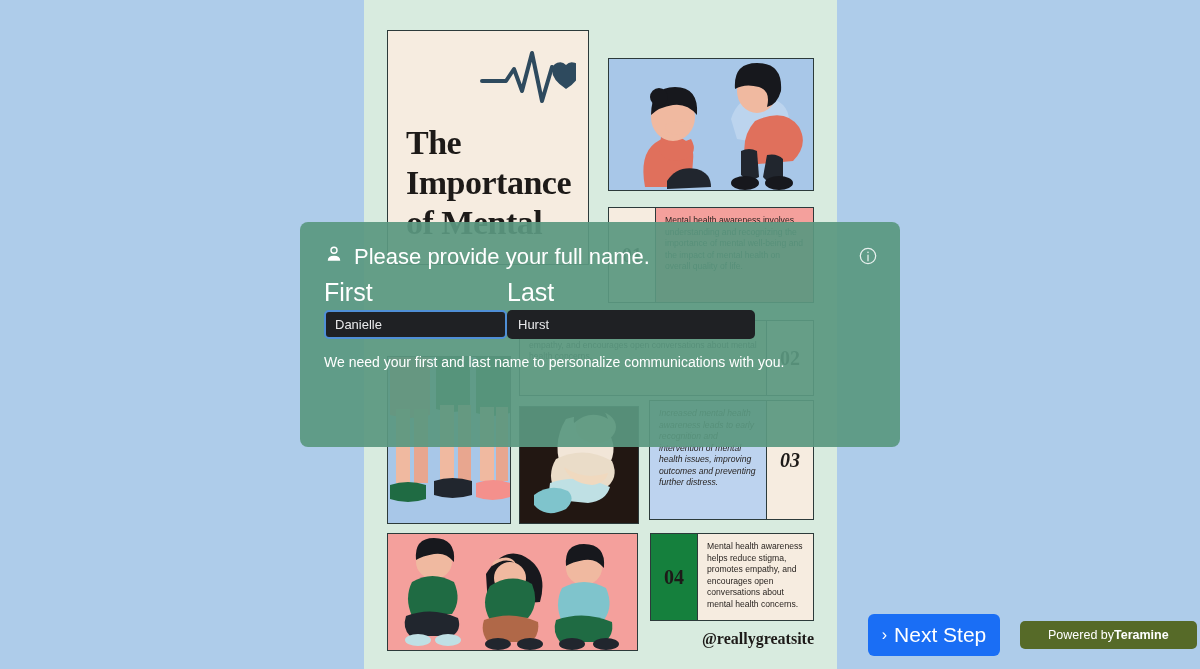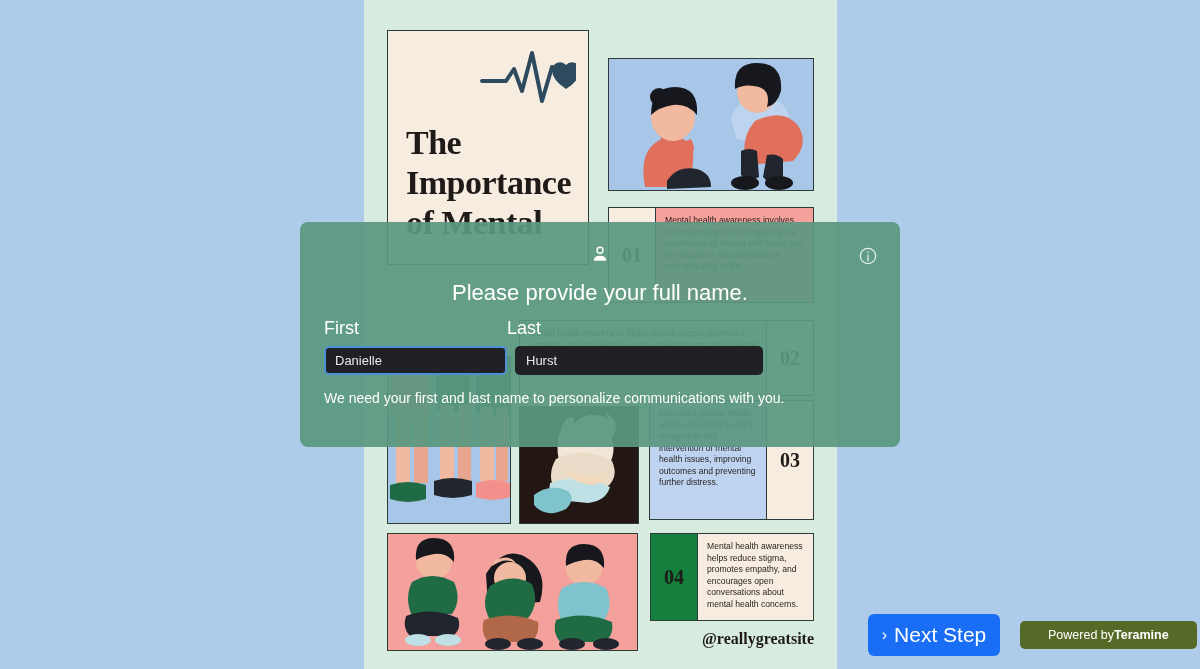--- a/index.html
+++ b/index.html
@@ -89,21 +89,21 @@
     font-size: 8.6px;
     line-height: 11.5px;
     color: #241f1c;
     font-family: "Liberation Sans", sans-serif;
   }
   .fact-01 { left: 244px; top: 207px; width: 206px; height: 96px; }
   .fact-01 .fact-body { background: #f4a09c; }
   .fact-02 { left: 155px; top: 320px; width: 295px; height: 76px; flex-direction: row-reverse; }
   .fact-02 .fact-num { border-right: none; border-left: 1px solid #2c3a3a; }
   .fact-02 .fact-body { background: #d9e4c4; }
-  .fact-03 { left: 285px; top: 400px; width: 165px; height: 120px; flex-direction: row-reverse; }
+  .fact-03 { left: 285px; top: 400px; width: 165px; height: 120px; flex-direction: row-reverse; font-style: italic; }
   .fact-03 .fact-num { border-right: none; border-left: 1px solid #2c3a3a; }
   .fact-03 .fact-body { background: #bdd3ef; }
   .fact-04 { left: 286px; top: 533px; width: 164px; height: 88px; }
   .fact-04 .fact-num { background: #15803d; }
 
   .handle {
     position: absolute;
     left: 286px; top: 630px;
     width: 164px;
     text-align: right;
@@ -124,40 +124,38 @@
     padding: 22px 24px 0 24px;
     color: #ffffff;
   }
   .ov-head {
     display: flex;
     align-items: center;
     gap: 10px;
     font-size: 22px;
     font-weight: 400;
     line-height: 26px;
-    flex-direction: column;
   }
   .ov-info {
     position: absolute;
     right: 22px; top: 24px;
     opacity: 0.85;
     cursor: pointer;
   }
   .ov-labels {
     display: flex;
     margin-top: 10px;
   }
   .ov-labels > div {
-    font-size: 18px;
+    font-size: 25px;
     line-height: 24px;
   }
   .ov-lbl-first { width: 183px; }
   .ov-fields {
     display: flex;
-    gap: 8px;
     margin-top: 6px;
   }
   .ov-input {
     background: #1f2124;
     border: 2px solid transparent;
     border-radius: 5px;
     height: 29px;
     box-sizing: border-box;
     color: #e9eaec;
     font-size: 13px;

